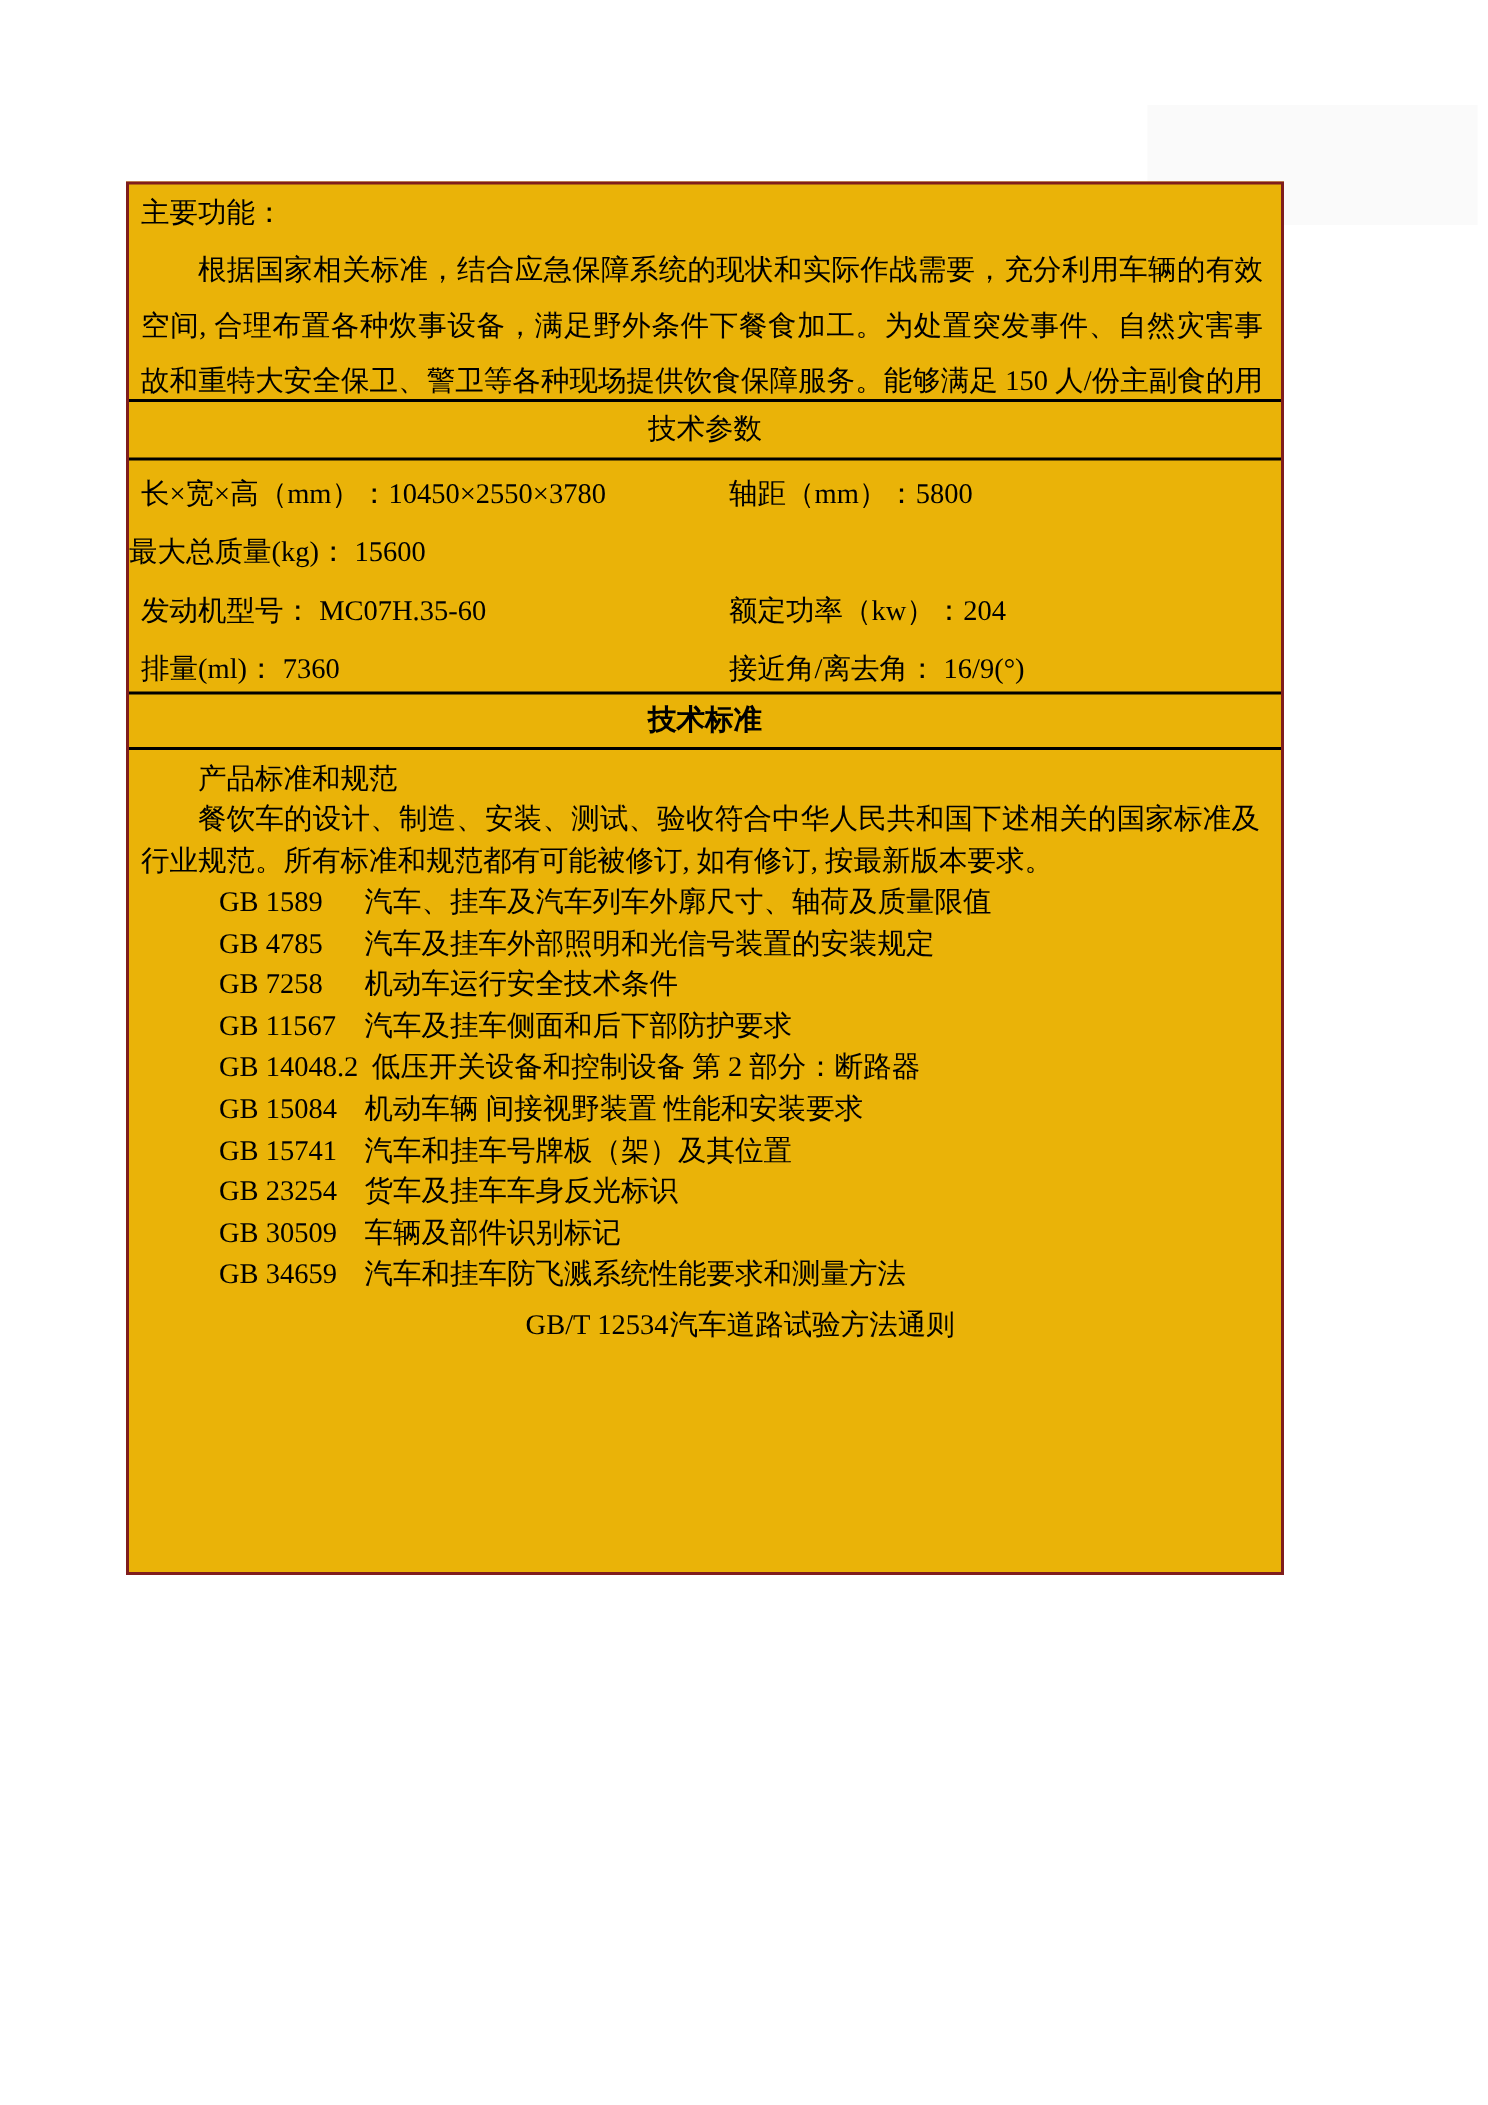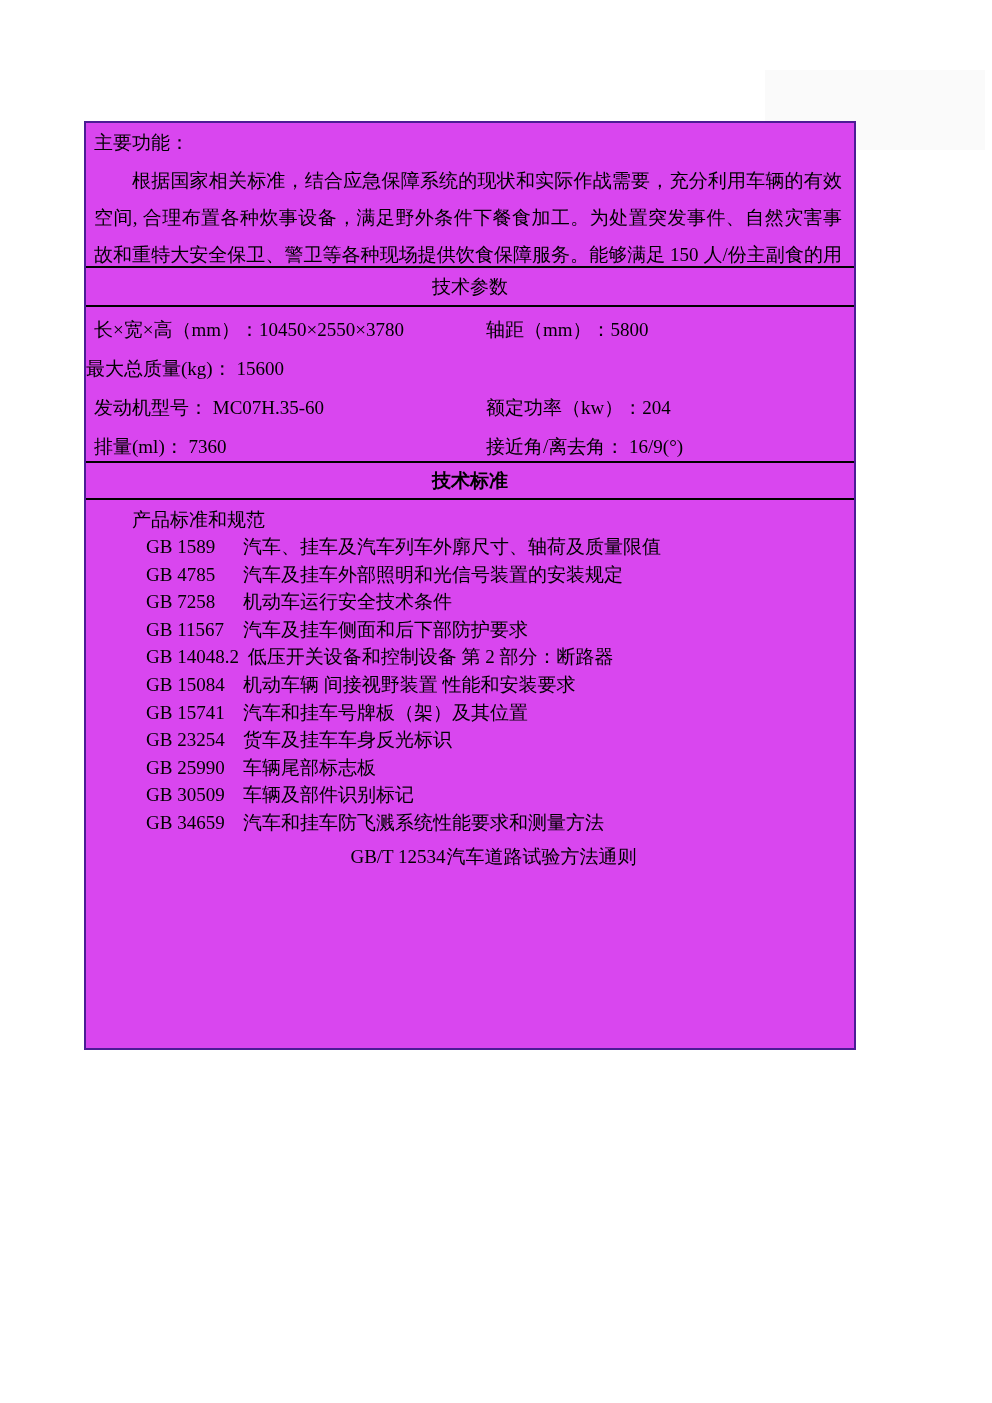--- a/index.html
+++ b/index.html
@@ -7,21 +7,21 @@
     width:992px;height:1403px;position:relative;
     background:#ffffff;color:#000000;
     font-family:"Liberation Serif","DejaVu Serif",serif;
   }
   .artifact{
     position:absolute;left:765px;top:70px;width:220px;height:80px;
     background:#fafafa;
   }
   .doc-table{
     position:absolute;left:84px;top:121px;width:768px;
-    border:2px solid #4c1d95;background:#d946ef;
+    border:2px solid #7f1d1d;background:#eab308;
   }
   .sec{border-top:2px solid #000000;}
   .sec.first{border-top:none;}
 
   
   .sec-main{height:143px;box-sizing:border-box;padding:6px 12px 0 8px;overflow:hidden;}
   .main-label{font-size:19px;line-height:27px;}
   .main-para{font-size:19px;line-height:37px;text-indent:2em;margin-top:6px;text-align:justify;}
 
   
@@ -87,20 +87,21 @@
       <div class="p-right">
         <span>接近角/离去角： </span><span>16/9(°)</span>
       </div>
     </div>
   </div>
 
   <div class="sec sec-header hdr-standards">技术标准</div>
 
   <div class="sec sec-standards">
     <div class="std-title">产品标准和规范</div>
+    <div class="std-intro">餐饮车的设计、制造、安装、测试、验收符合中华人民共和国下述相关的国家标准及行业规范。所有标准和规范都有可能被修订, 如有修订, 按最新版本要求。</div>
     <div class="std-list">
       <div class="std-item">
         <span class="std-code">GB 1589</span><span>汽车、挂车及汽车列车外廓尺寸、轴荷及质量限值</span>
       </div>
       <div class="std-item">
         <span class="std-code">GB 4785</span><span>汽车及挂车外部照明和光信号装置的安装规定</span>
       </div>
       <div class="std-item">
         <span class="std-code">GB 7258</span><span>机动车运行安全技术条件</span>
       </div>
@@ -113,23 +114,20 @@
       <div class="std-item">
         <span class="std-code">GB 15084</span><span>机动车辆 间接视野装置 性能和安装要求</span>
       </div>
       <div class="std-item">
         <span class="std-code">GB 15741</span><span>汽车和挂车号牌板（架）及其位置</span>
       </div>
       <div class="std-item">
         <span class="std-code">GB 23254</span><span>货车及挂车车身反光标识</span>
       </div>
       <div class="std-item">
-        <span class="std-code">GB 25990</span><span>车辆尾部标志板</span>
-      </div>
-      <div class="std-item">
         <span class="std-code">GB 30509</span><span>车辆及部件识别标记</span>
       </div>
       <div class="std-item">
         <span class="std-code">GB 34659</span><span>汽车和挂车防飞溅系统性能要求和测量方法</span>
       </div>
       <div class="std-item last">
         <span class="std-code">GB/T 12534</span><span>汽车道路试验方法通则</span>
       </div>
     </div>
   </div>

